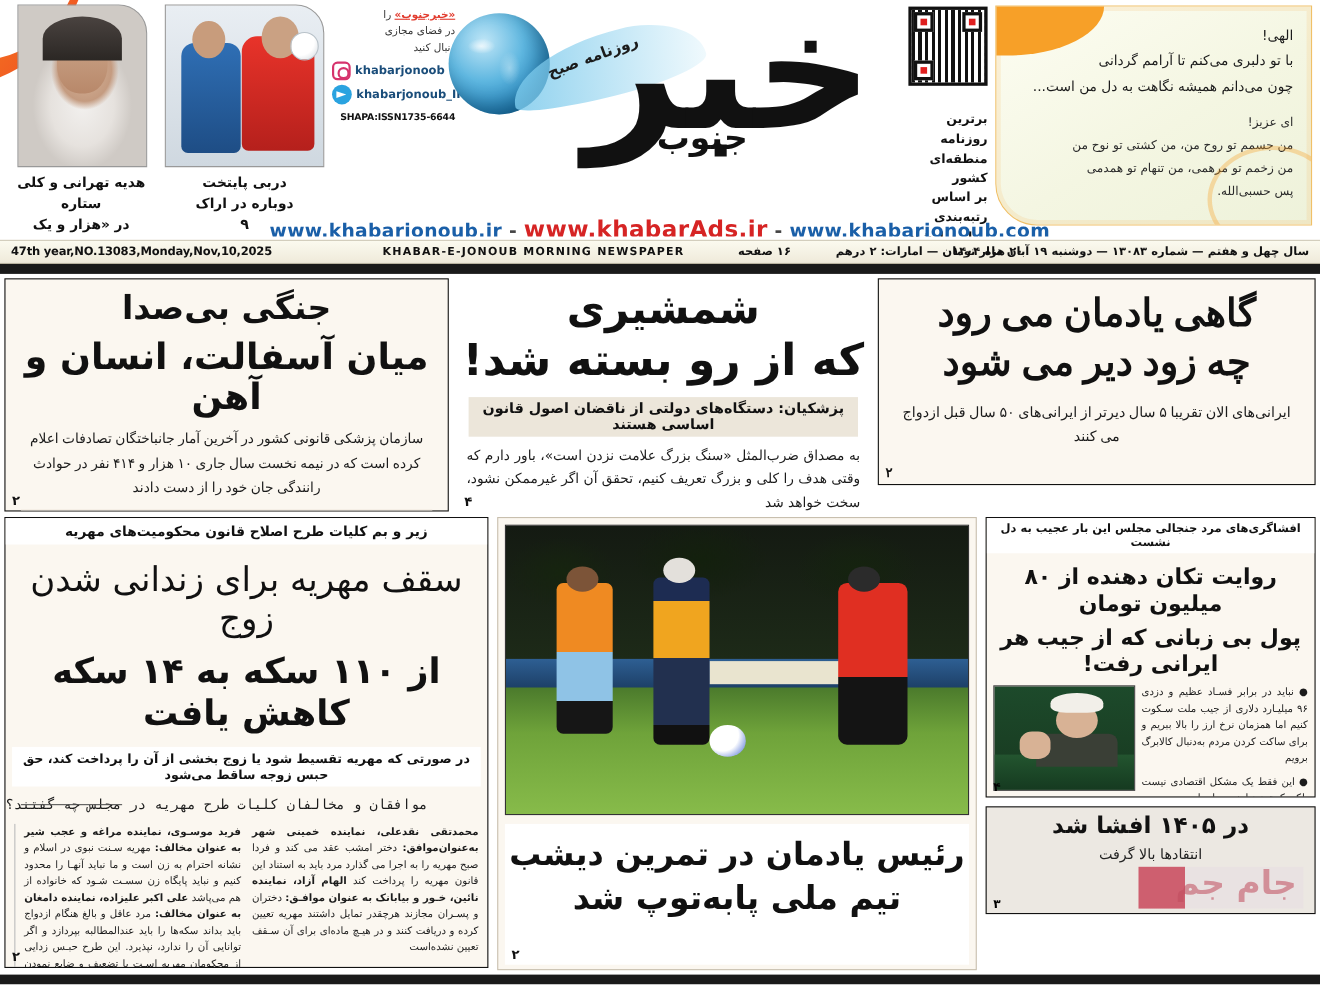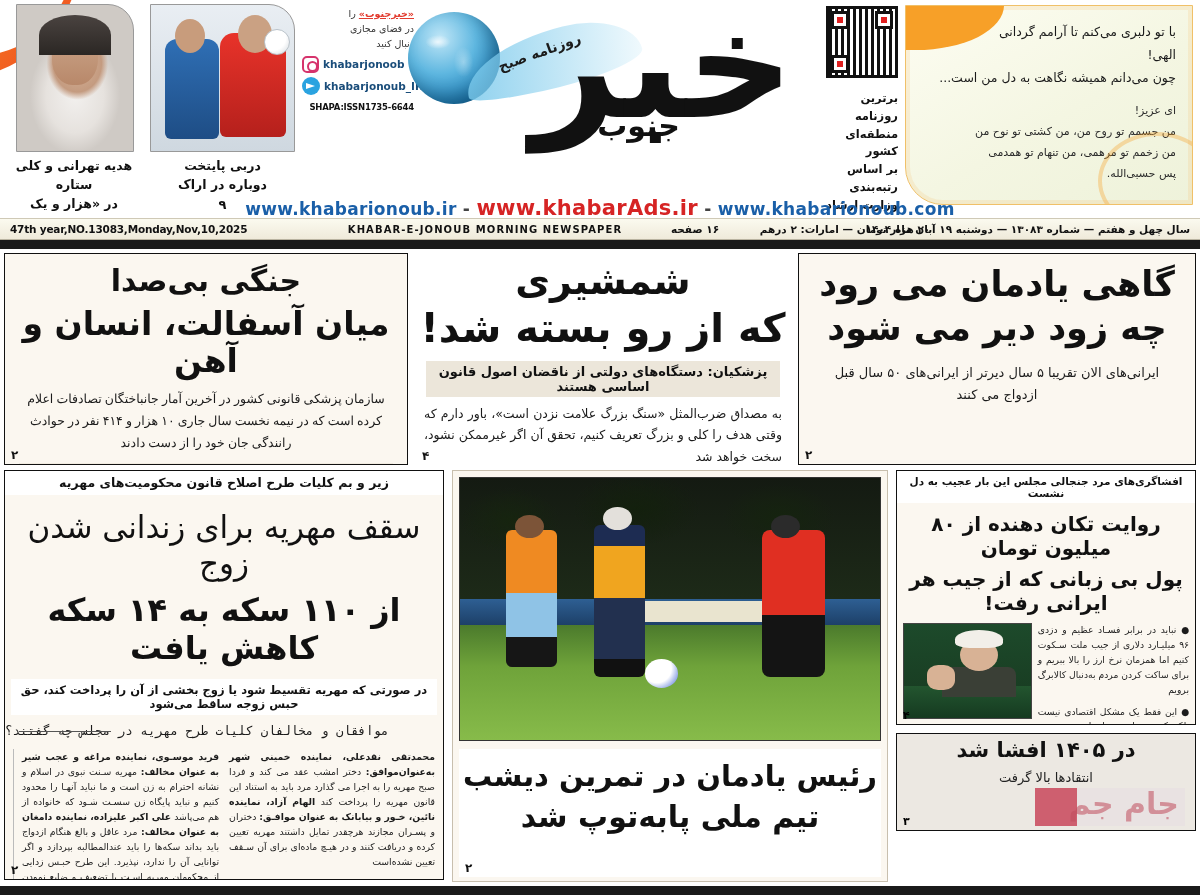--- a/index.html
+++ b/index.html
@@ -127,21 +127,21 @@
   .qr-block { position:absolute; left:818px; top:6px; width:80px; }
   .qr {
     width:72px;height:72px;border:3px solid #111; background:
       repeating-linear-gradient(90deg,#111 0 3px,#fff 3px 6px),
       repeating-linear-gradient(0deg,rgba(17,17,17,.55) 0 3px,transparent 3px 6px);
     position:relative;
   }
   .qr .fp { position:absolute; width:18px;height:18px;border:3px solid #111;background:#fff; }
   .qr .fp::after{content:"";position:absolute;inset:3px;background:#e02020;}
   .qr .fp1{left:2px;top:2px;} .qr .fp2{right:2px;top:2px;} .qr .fp3{left:2px;bottom:2px;}
-  .rank-txt { margin-top:12px; font-size:11.5px; font-weight:bold; line-height:1.55; text-align:right; color:#111;}
+  .rank-txt { margin-top:22px; font-size:11.5px; font-weight:bold; line-height:1.55; text-align:right; color:#111;}
 
   
   .prayer {
     position:absolute; left:905px; top:5px; width:288px; height:200px;
     background: linear-gradient(150deg,#fdfdf2 0%,#f4f6e2 55%,#eef2da 100%);
     border-radius: 0 0 0 38px; border:1px solid #f0c068;
     box-shadow: inset 0 0 0 4px rgba(247,160,40,.12);
     overflow:hidden;
   }
   .prayer::before{
@@ -181,21 +181,21 @@
   .ib-eng1 { flex:1; text-align:left; font-size:10.5px; direction:ltr; margin-left:10px; letter-spacing:-.2px;}
   .blackbar { position:absolute; left:0; top:240px; width:1200px; height:9px; background:#1a1a1a; }
 
   
   .row-top { position:absolute; left:0; top:253px; width:1200px; height:214px; }
   .box {
     border:1px solid #111; background:#fbf7f0; position:absolute; overflow:hidden;
   }
   .b-left  { left:4px;  top:0; width:404px; height:212px; }
   .b-mid   { left:416px;top:0; width:374px; height:212px; background:#fff; border:none;}
-  .b-right { left:798px;top:0; width:398px; height:212px; }
+  .b-right { left:798px;top:0; width:398px; height:188px;font-family:Liberation Serif, serif; }
 
   .hl { text-align:center; font-weight:bold; color:#111; line-height:1.15; }
   .hl-1 { font-size:30px; margin-top:10px; }
   .hl-2 { font-size:33px; margin-top:6px; }
   .lede {
     font-size:12.5px; line-height:1.75; text-align:justify; color:#1b1b1b;
     padding:0 14px; margin-top:9px; direction:rtl;
   }
   .lede-c { text-align:center;font-family:Liberation Serif, serif; }
   .kicker-band {
@@ -374,22 +374,22 @@
         <div>برترین روزنامه</div>
         <div>منطقه‌ای کشور</div>
         <div>بر اساس</div>
         <div>رتبه‌بندی</div>
         <div>وزارت ارشاد</div>
       </div>
     </div>
 
     <div class="prayer">
       <div class="pr-txt">
+        <div class="pr-l">الهی!</div>
         <div class="pr-l">با تو دلبری می‌کنم تا آرامم گردانی</div>
-        <div class="pr-l">الهی!</div>
         <div class="pr-l">چون می‌دانم همیشه نگاهت به دل من است...</div>
         <div class="pr-gap"></div>
         <div class="pr-s">ای عزیز!</div>
         <div class="pr-s">من جسمم تو روح من، من کشتی تو نوح من</div>
         <div class="pr-s">من زخمم تو مرهمی، من تنهام تو همدمی</div>
         <div class="pr-s">پس حسبی‌الله.</div>
       </div>
     </div>
 
     <div class="urls">

